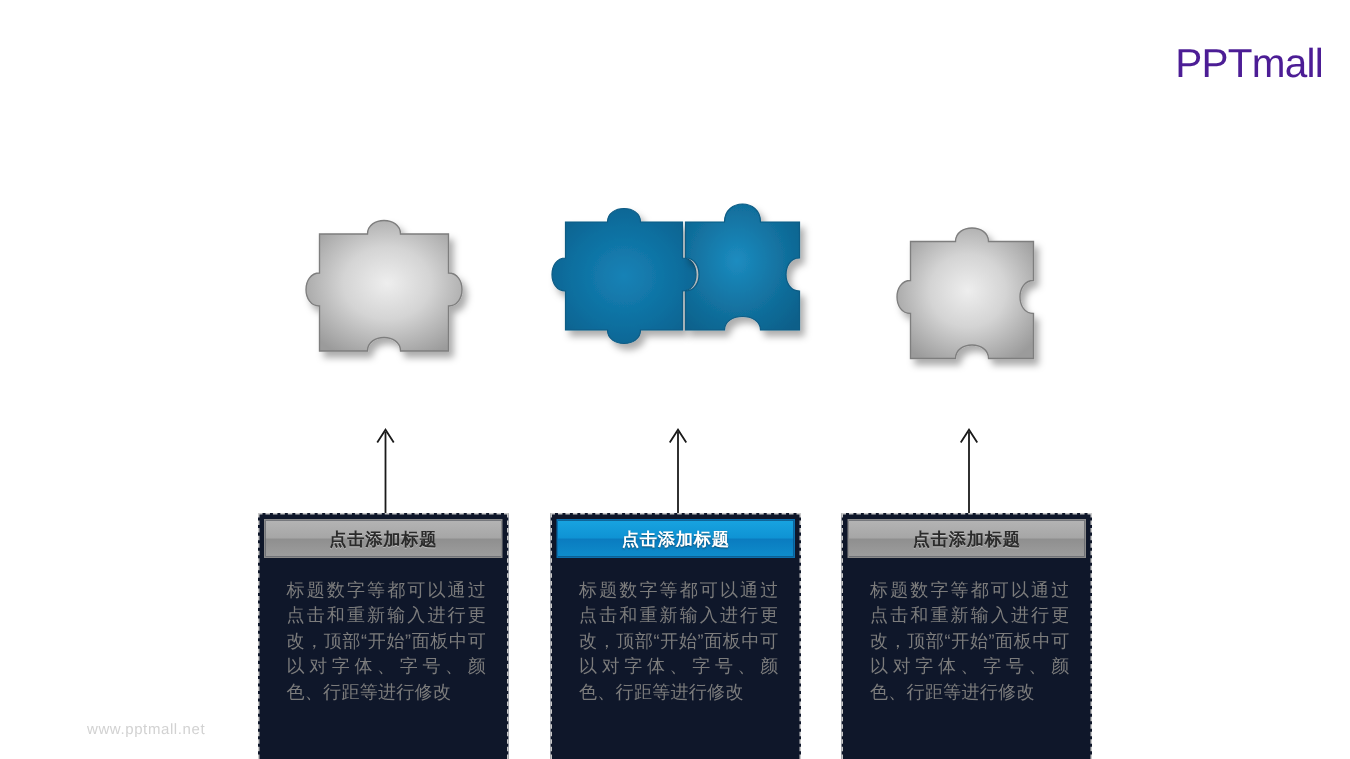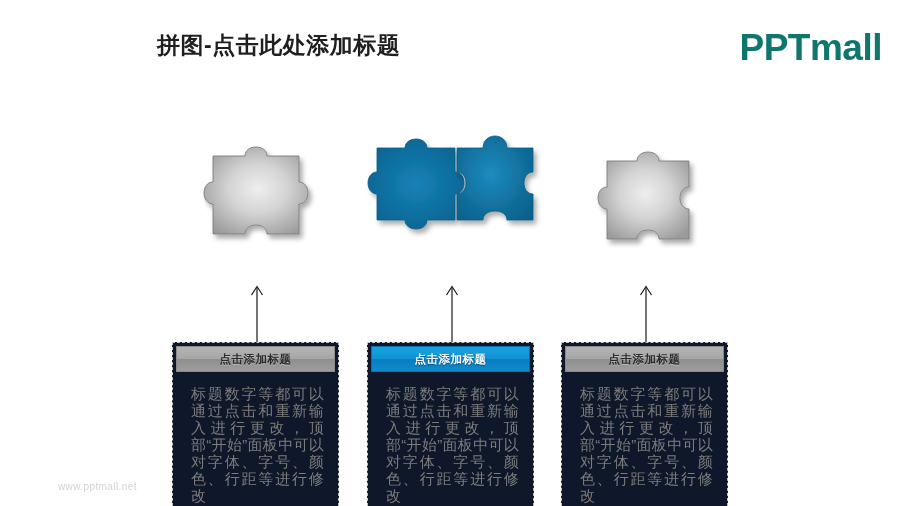--- a/index.html
+++ b/index.html
@@ -21,23 +21,23 @@
     left: 157px; top: 30px;
     font-size: 23px;
     font-weight: bold;
     color: #1f1f1f;
     letter-spacing: 0.5px;
     white-space: nowrap;
   }
   #brand-logo {
     position: absolute;
     right: 18px; top: 27px;
-    font-size: 37px;
-    font-weight: bold;
-    color: #0f766e;
+    font-size: 27px;
+    font-weight: normal;
+    color: #4c1d95;
     letter-spacing: -0.5px;
     white-space: nowrap;
     user-select: none;
   }
 
   
   .puzzle-wrap { position: absolute; }
   .puzzle-wrap svg { display: block; overflow: visible; }
 
   #puzzle-gray-left   { left: 205px; top: 138px; }
@@ -85,21 +85,21 @@
   }
   .card-header.blue {
     background: linear-gradient(to bottom, #18a3e0 0%, #0f93d4 48%, #0a7cc0 52%, #0e8ccb 100%);
     border: 1px solid #0b6fae;
     color: #ffffff;
     text-shadow: 0 1px 1px rgba(0,0,0,0.45);
   }
 
   .card-body {
     padding: 13px 14px 0 18px;
-    font-size: 15px;
+    font-size: 12px;
     line-height: 17px;
     color: #7c7c7c;
     text-align: justify;
     letter-spacing: 0.2px;
   }
 
   
   #watermark {
     position: absolute;
     left: 58px; bottom: 14px;
@@ -107,21 +107,20 @@
     color: #d2d2d2;
     letter-spacing: 0.4px;
     white-space: nowrap;
   }
 </style>
 </head>
 <body>
 
 <div id="slide">
 
-  <div id="slide-title">拼图-点击此处添加标题</div>
 
   <div id="brand-logo">PPTmall</div>
 
   <div class="puzzle-wrap" id="puzzle-gray-left">
     <svg width="135" height="112" viewBox="0 0 135 112">
       <defs>
         <radialGradient id="grayGrad1" cx="52%" cy="48%" r="62%">
           <stop offset="0%" stop-color="#eeeeee"></stop>
           <stop offset="45%" stop-color="#d4d4d4"></stop>
           <stop offset="100%" stop-color="#9b9b9b"></stop>

